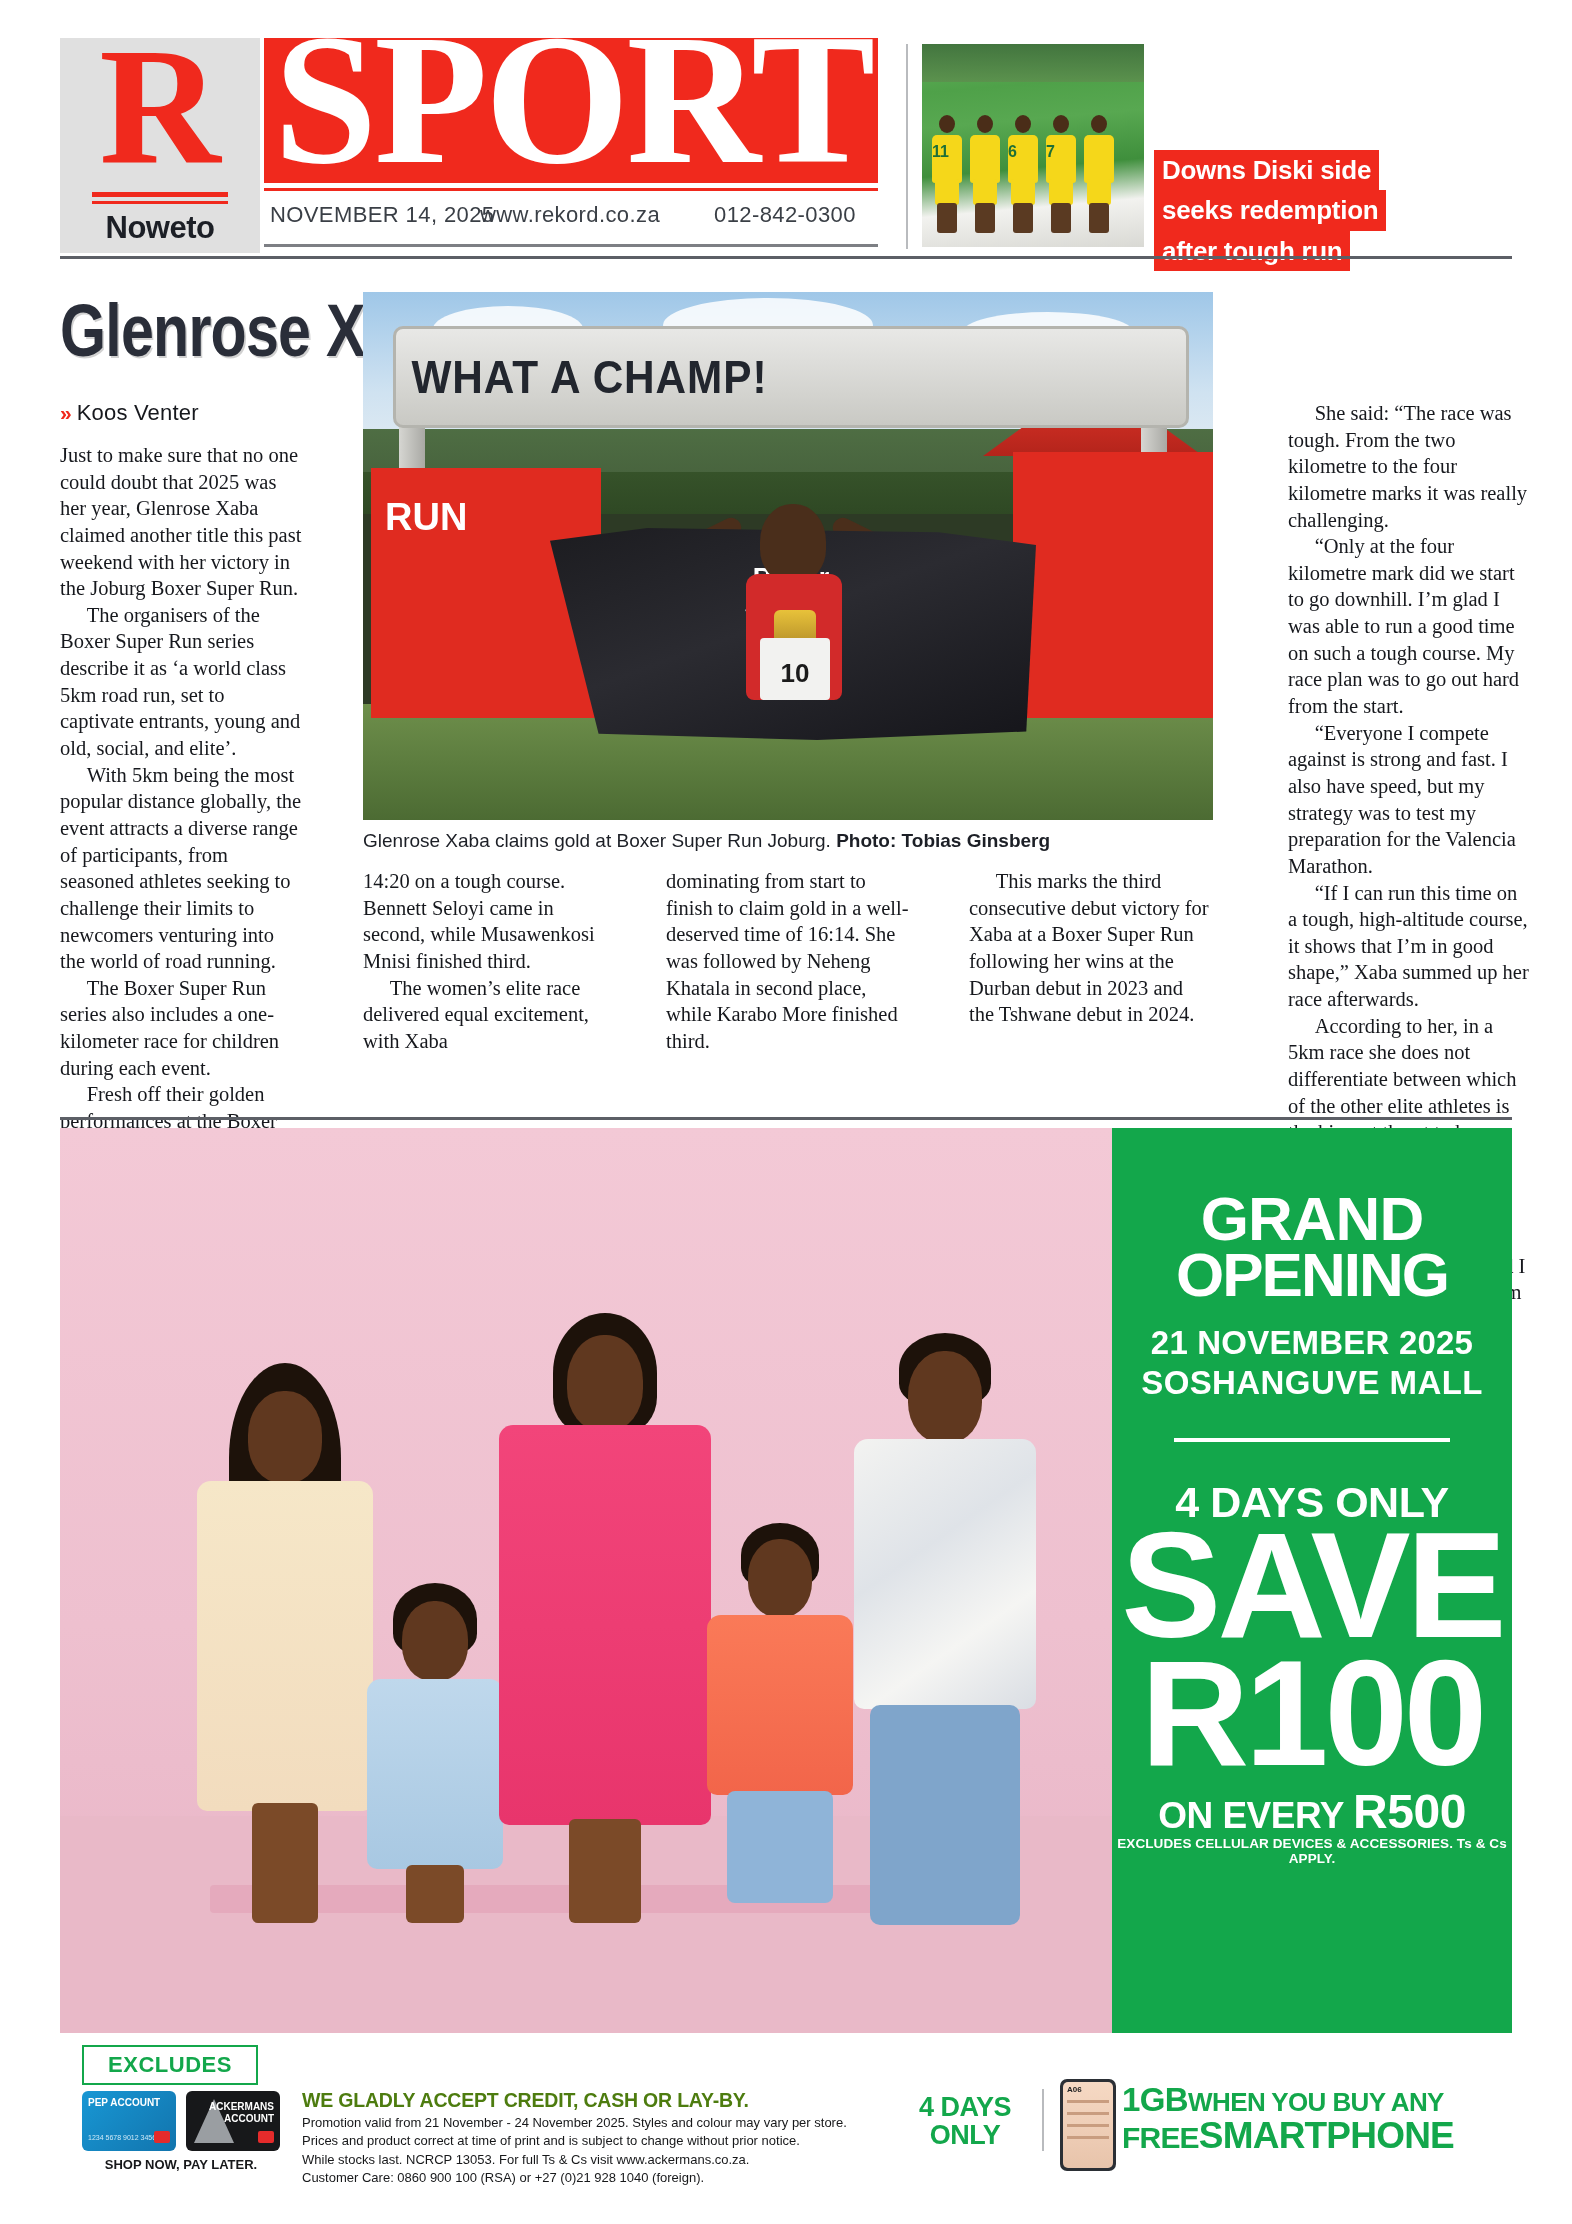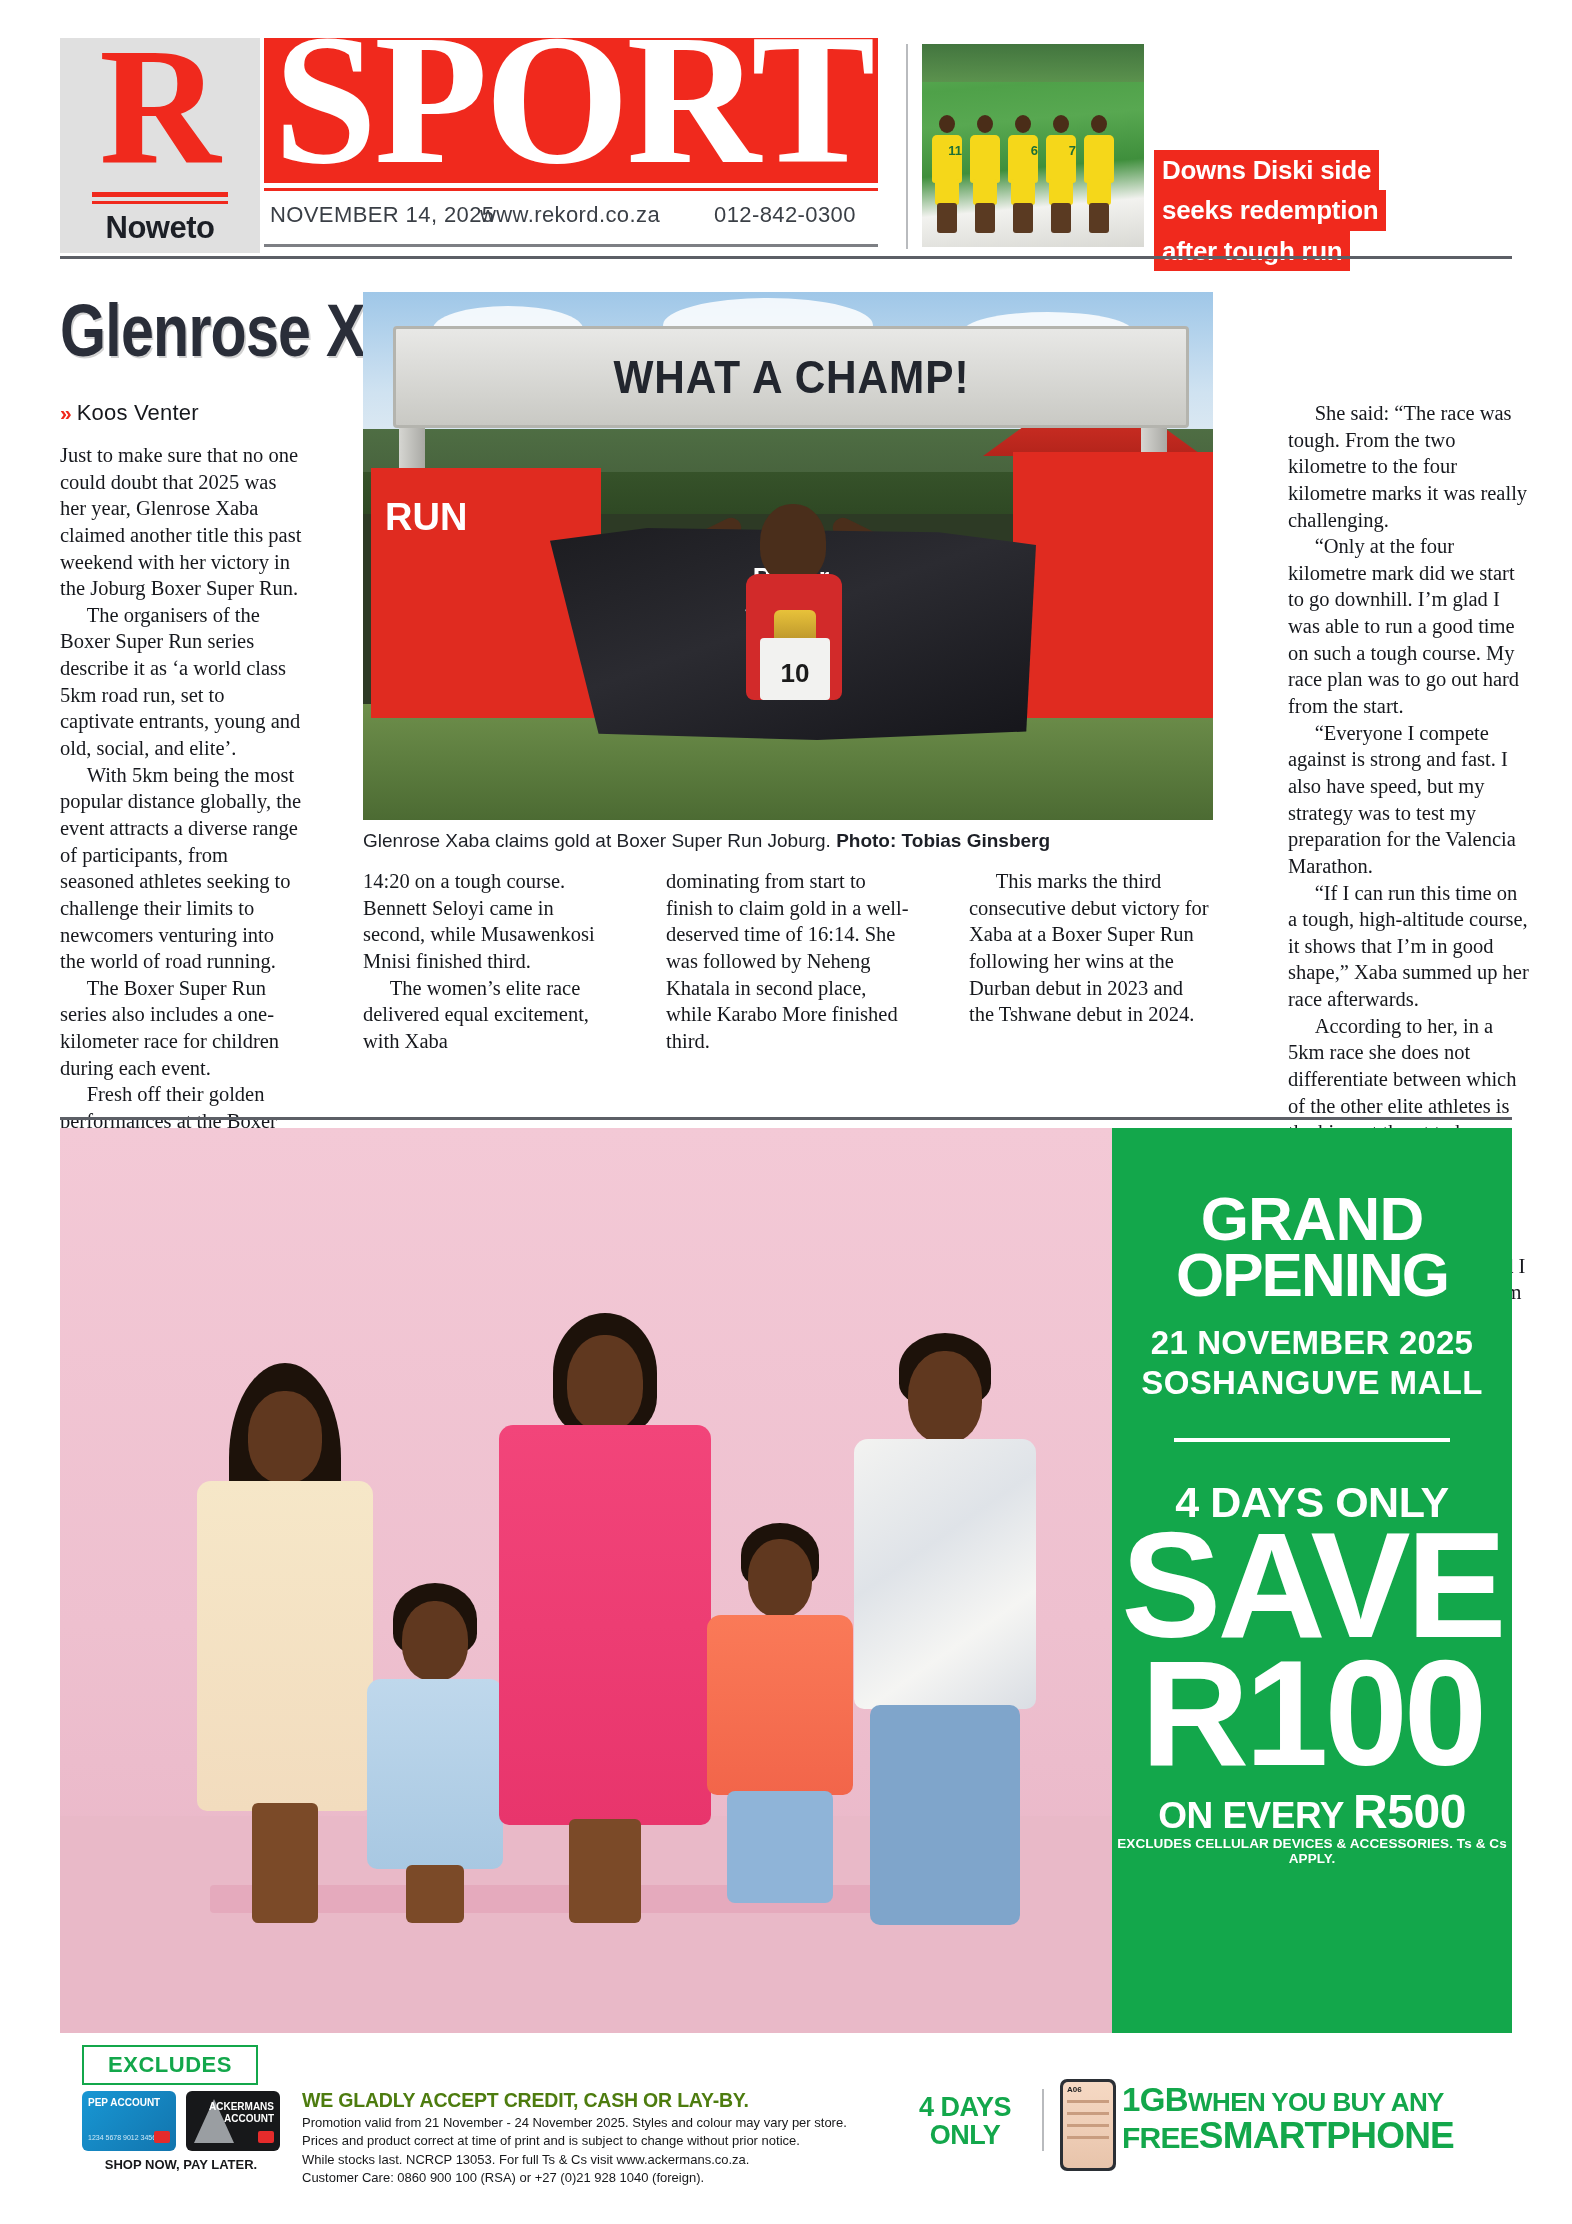--- a/index.html
+++ b/index.html
@@ -34,22 +34,22 @@
   .mh-photo{position:absolute;left:862px;top:6px;width:222px;height:203px;overflow:hidden;background:#2e7a33;}
   .mh-photo .pitch{position:absolute;left:0;top:0;width:100%;height:100%;
     background:linear-gradient(175deg,#63b15c 0%,#4fa149 22%,#58a851 38%,#3f8f3c 60%,#f2f2ef 78%,#d9d9d4 100%);}
   .mh-photo .crowd{position:absolute;left:0;top:0;width:100%;height:38px;
     background:linear-gradient(180deg,#3d6b3a,#5d8f4e);opacity:.85;}
   .plr{position:absolute;bottom:14px;width:30px;height:120px;}
   .plr .shirt{position:absolute;top:22px;left:0;width:30px;height:48px;background:#f5d71a;border-radius:5px 5px 3px 3px;}
   .plr .shorts{position:absolute;top:66px;left:3px;width:24px;height:26px;background:#f5d71a;border-radius:3px;}
   .plr .legs{position:absolute;top:90px;left:5px;width:20px;height:30px;background:#5a3a22;border-radius:3px;}
   .plr .head{position:absolute;top:2px;left:7px;width:16px;height:18px;background:#4a2d18;border-radius:50%;}
-  .plr .num{position:absolute;top:30px;left:0;width:30px;text-align:right;color:#1d6f37;
-    font-family:"Liberation Sans",sans-serif;font-weight:700;font-size:13px;}
+  .plr .num{position:absolute;top:30px;left:0;width:30px;text-align:left;color:#1d6f37;
+    font-family:"Liberation Sans",sans-serif;font-weight:700;font-size:16px;}
 
   .promo{position:absolute;left:1094px;top:112px;width:252px;}
   .promo-line{display:block;background:#f0291d;color:#fff;
     font-family:"Liberation Sans",sans-serif;font-weight:700;font-size:26px;line-height:1.32;
     padding:3px 8px 3px 8px;width:fit-content;max-width:224px;letter-spacing:-.3px;}
   .mh-bottom-rule{position:absolute;left:0;top:218px;width:1452px;height:3px;background:#5c5f66;}
 
   
   .headline{position:absolute;left:60px;top:294px;width:1452px;
     font-family:"Liberation Sans Narrow","Liberation Sans",sans-serif;
@@ -73,22 +73,22 @@
   
   .hero{position:absolute;left:303px;top:-108px;width:850px;height:528px;overflow:hidden;background:#2d3a25;}
   .hero .sky{position:absolute;left:0;top:0;width:100%;height:34%;
     background:linear-gradient(180deg,#9fc7e8 0%,#cfe2f1 55%,#e6eef3 100%);}
   .hero .cloud{position:absolute;background:#fff;border-radius:50%;opacity:.85;}
   .hero .grass{position:absolute;left:0;bottom:0;width:100%;height:22%;
     background:linear-gradient(180deg,#6e8f4b,#4c6b33);}
   .hero .trees{position:absolute;left:0;top:26%;width:100%;height:16%;
     background:linear-gradient(180deg,#3f6030,#2f4a24);opacity:.9;}
   .gantry{position:absolute;left:30px;top:34px;width:790px;height:96px;
-    background:linear-gradient(180deg,#e8e8e6,#c9c9c4);border:3px solid #b4b4ae;border-radius:4px;
-    display:flex;align-items:center;justify-content:center;}
+    background:linear-gradient(180deg,#e8e8e6,#c9c9c4);border:3px solid #b4b4ae;border-radius:10px;
+    display:flex;align-items:center;}
   .gantry-text{font-family:"Liberation Sans",sans-serif;font-weight:700;font-size:46px;color:#22262e;
     letter-spacing:1px;transform:scaleX(.92);}
   .gpost{position:absolute;top:126px;width:26px;height:300px;background:linear-gradient(90deg,#d6d6d2,#a9a9a4);}
   .gpost.l{left:36px;}
   .gpost.r{left:778px;}
   .banner-l{position:absolute;left:8px;top:176px;width:230px;height:250px;background:#e02b20;}
   .banner-l .w{position:absolute;left:14px;top:30px;color:#fff;
     font-family:"Liberation Sans",sans-serif;font-weight:700;font-size:38px;line-height:1.05;}
   .banner-r{position:absolute;right:0;top:160px;width:200px;height:266px;background:#e02b20;}
   .gazebo{position:absolute;right:10px;top:84px;width:220px;height:80px;

